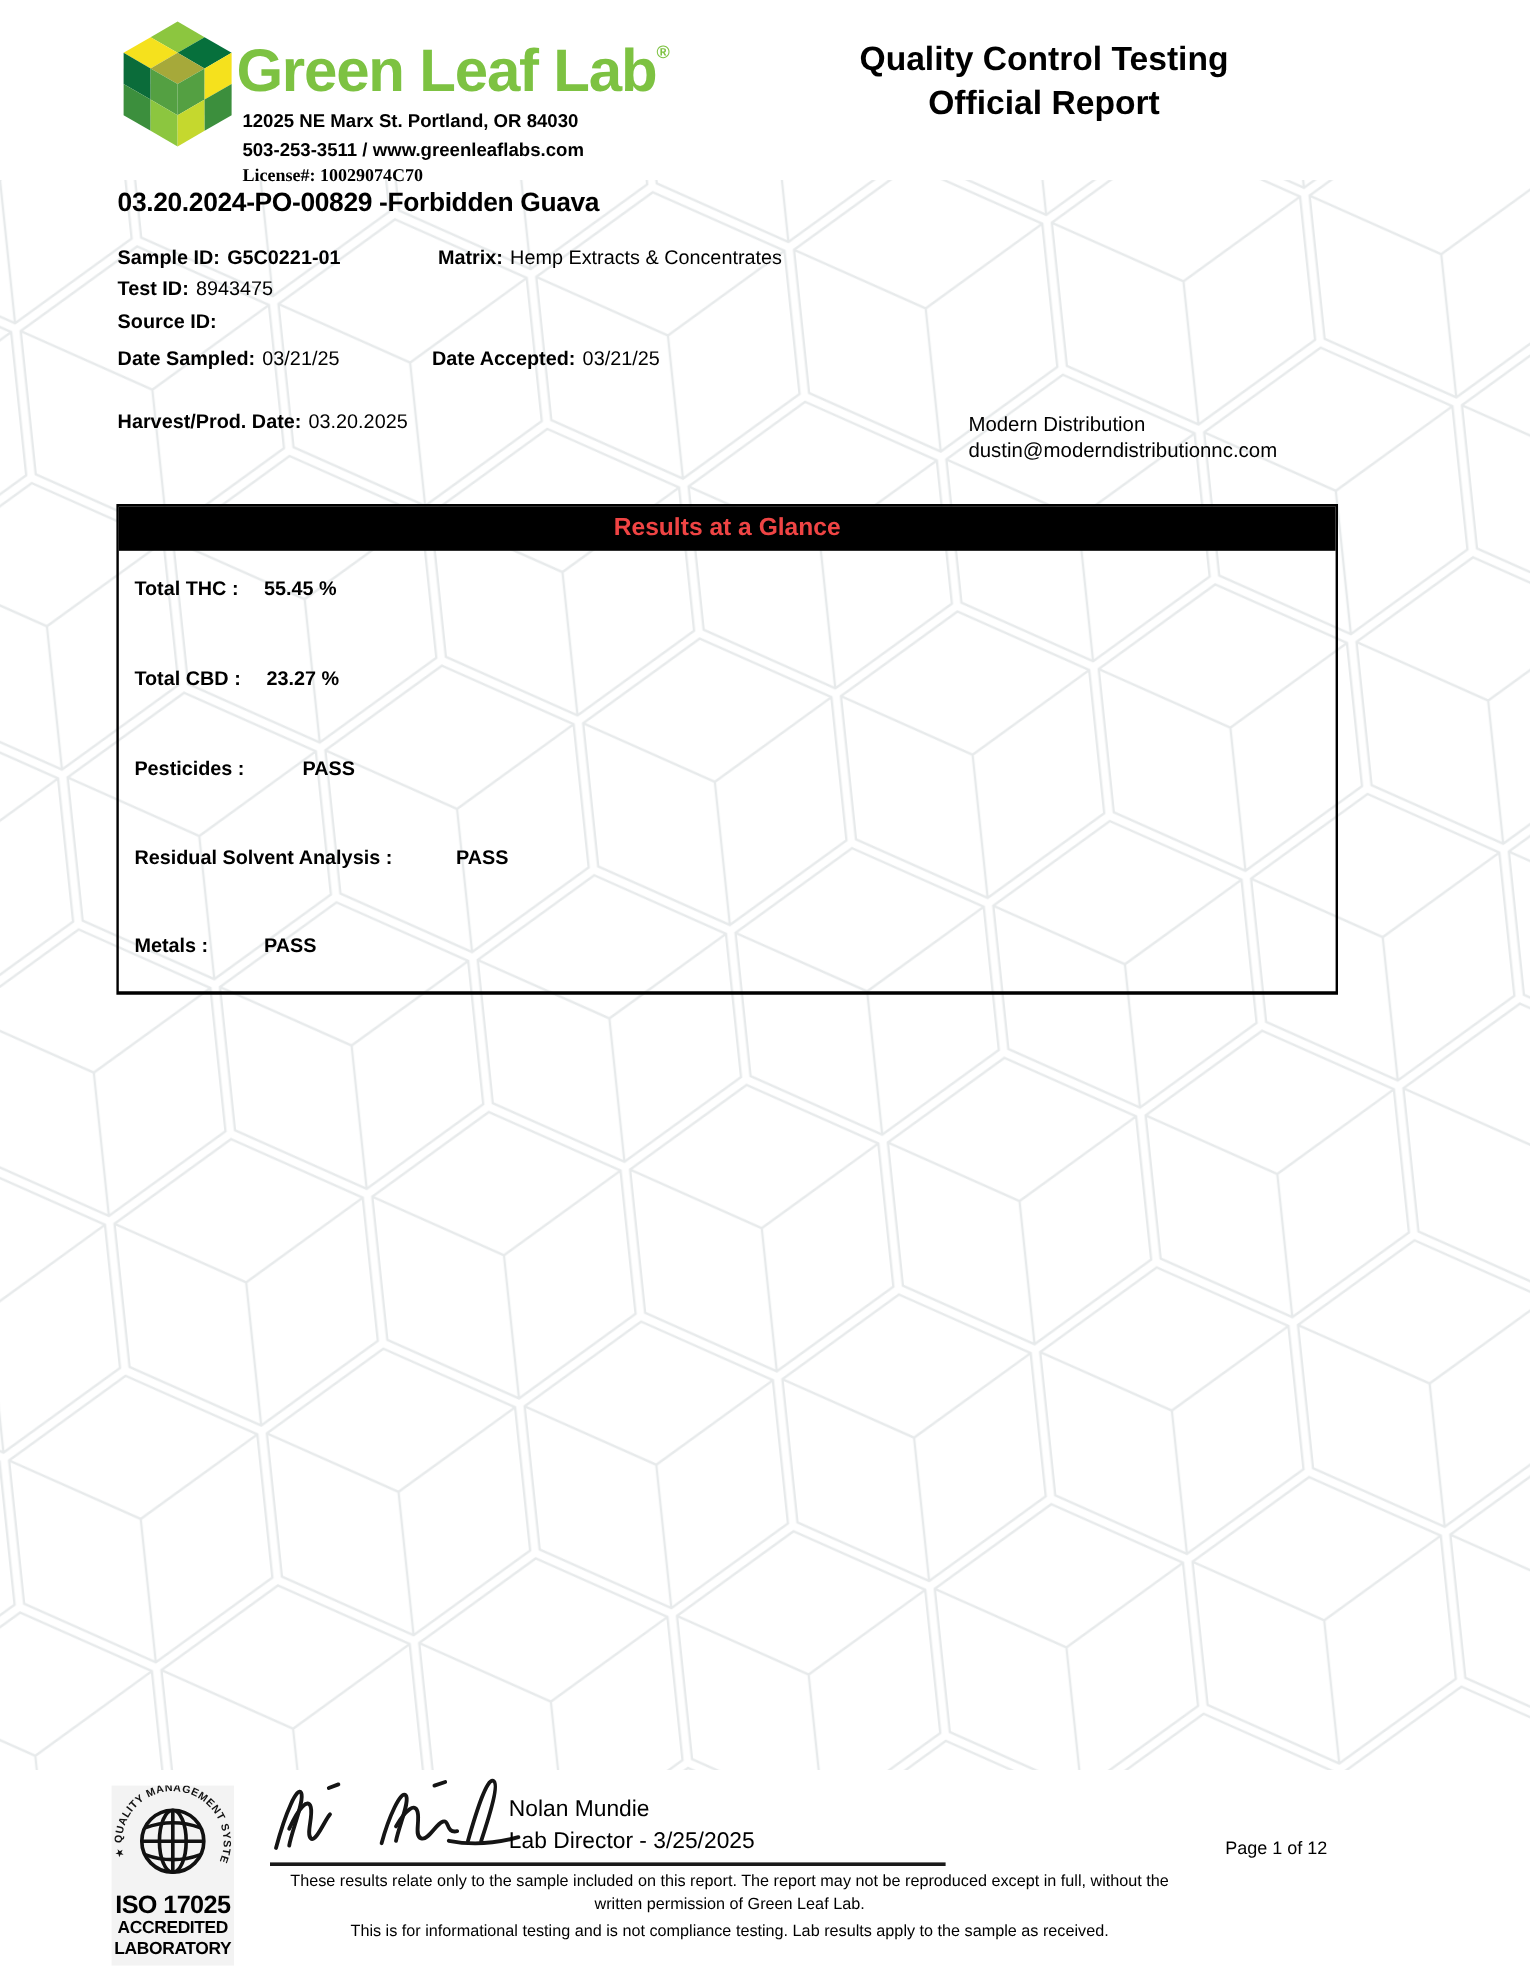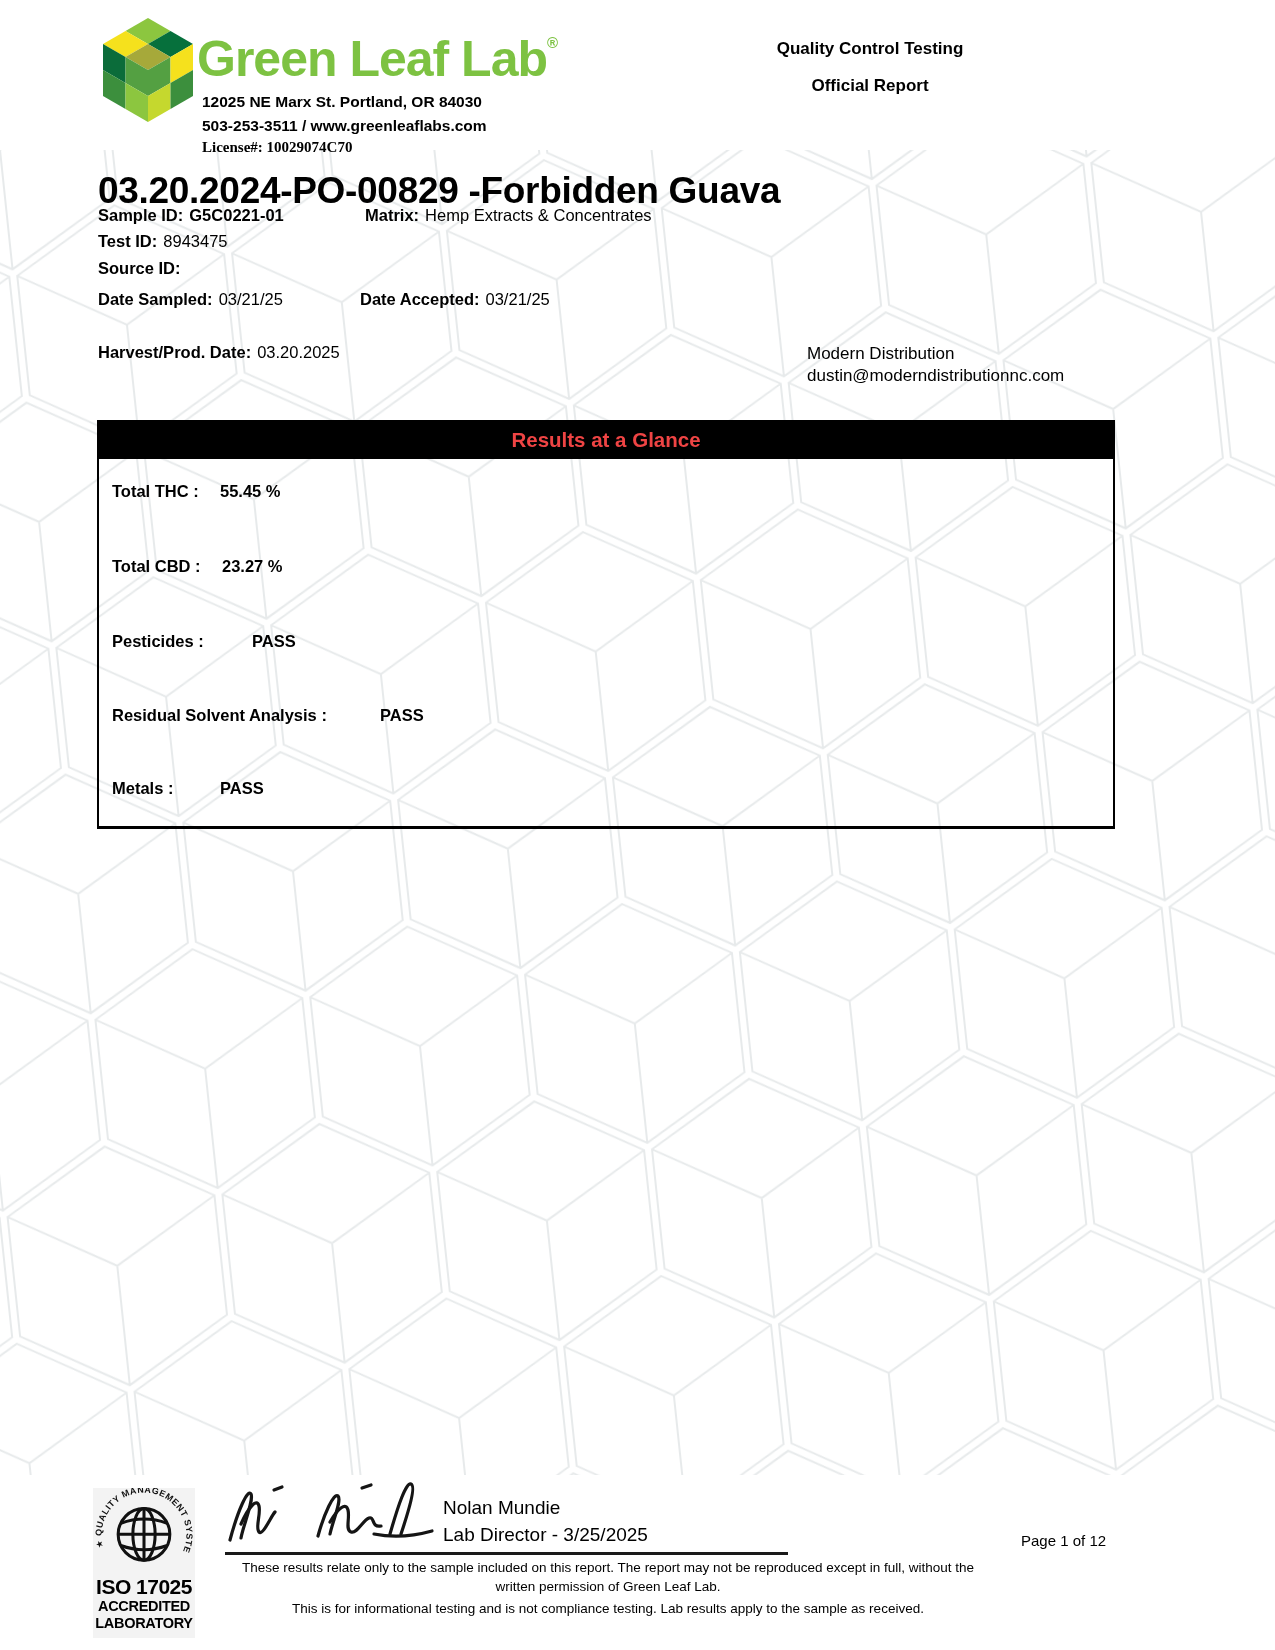--- a/index.html
+++ b/index.html
@@ -7,23 +7,23 @@
     position:relative;width:1275px;height:1650px;margin:0 auto;background:#ffffff;
     font-family:"Liberation Sans","DejaVu Sans",sans-serif;color:#000;overflow:hidden;
   }
   .abs{position:absolute;}
   
   #brand-word{left:197px;top:30px;font-size:50px;font-weight:bold;color:#7dc242;letter-spacing:-1px;white-space:nowrap;}
   #brand-word sup{font-size:15px;font-weight:bold;vertical-align:28px;letter-spacing:0;}
   #addr1{left:202px;top:93px;font-size:15.5px;font-weight:bold;}
   #addr2{left:202px;top:117px;font-size:15.5px;font-weight:bold;}
   #license{left:202px;top:139px;font-size:15px;font-weight:bold;font-family:"Liberation Serif","DejaVu Serif",serif;}
-  #report-heading{left:640px;top:30px;width:460px;text-align:center;font-size:17px;font-weight:bold;line-height:37px;}
+  #report-heading{left:640px;top:30px;width:460px;text-align:center;font-size:28px;font-weight:bold;line-height:37px;}
   
-  #doc-title{left:98px;top:170px;font-size:37px;font-weight:bold;letter-spacing:-0.3px;white-space:nowrap;}
+  #doc-title{left:98px;top:156px;font-size:22px;font-weight:bold;letter-spacing:-0.3px;white-space:nowrap;}
   .info{font-size:16.5px;white-space:nowrap;}
   .info b{margin-right:6px;text-align:center;}
   #row-sample{left:98px;top:206px;}
   #row-matrix{left:365px;top:206px;}
   #row-test{left:98px;top:232px;}
   #row-source{left:98px;top:259px;}
   #row-sampled{left:98px;top:290px;}
   #row-accepted{left:360px;top:290px;}
   #row-harvest{left:98px;top:343px;}
   #client{left:807px;top:343px;font-size:17px;line-height:22px;}
@@ -36,21 +36,21 @@
   #rrow-0{top:60px;}  #rrow-0 .val{left:108px;}
   #rrow-1{top:135px;} #rrow-1 .val{left:110px;}
   #rrow-2{top:210px;} #rrow-2 .val{left:140px;}
   #rrow-3{top:284px;} #rrow-3 .val{left:268px;}
   #rrow-4{top:357px;} #rrow-4 .val{left:108px;}
   
   #iso-badge{left:93px;top:1488px;width:102px;height:150px;background:#f3f3f3;text-align:center;}
   #iso-line1{font-size:21px;font-weight:bold;letter-spacing:-0.5px;line-height:23px;margin-top:1px;}
   #iso-line2,#iso-line3{font-size:14.5px;font-weight:bold;letter-spacing:-0.3px;line-height:16.5px;}
   #sig{left:222px;top:1474px;}
-  #sig-block{left:443px;top:1494px;font-size:19px;line-height:27px;}
+  #sig-block{left:424px;top:1494px;font-size:19px;line-height:27px;}
   #sig-rule{left:225px;top:1552px;width:563px;height:3px;background:#1a1a1a;}
   #disclaimer1{left:238px;top:1558px;width:740px;text-align:center;font-size:13.5px;line-height:19px;}
   #disclaimer2{left:238px;top:1601px;width:740px;text-align:center;font-size:13.5px;}
   #page-num{left:1021px;top:1532px;font-size:15px;}
 </style>
 </head>
 <body>
 
 <div id="page">
 

